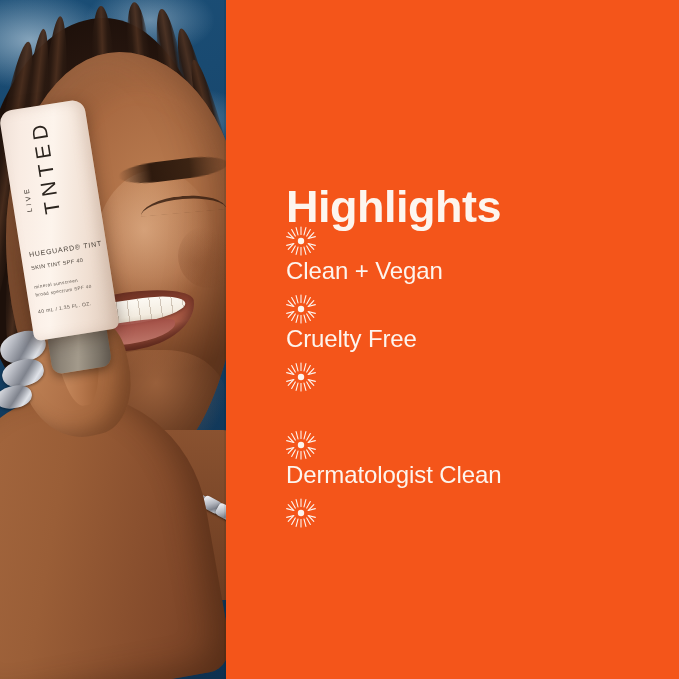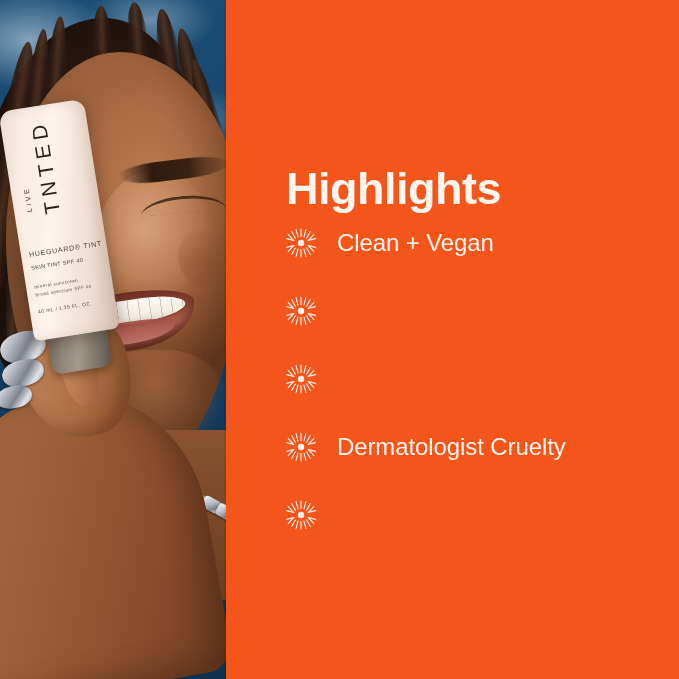--- a/index.html
+++ b/index.html
@@ -345,43 +345,44 @@
   .content-panel {
     position: relative;
     flex: 1 1 auto;
     background: #F4551A;
     padding: 0;
   }
 
   .page-title {
     position: absolute;
     left: 60px;
-    top: 136px;
+    top: 154px;
     font-size: 45px;
     line-height: 1;
     font-weight: 700;
     letter-spacing: -0.5px;
     color: #FDF5EE;
     white-space: nowrap;
   }
 
   .highlights-list {
     position: absolute;
     left: 60px;
     top: 226px;
     width: 380px;
     list-style: none;
     margin: 0;
     padding: 0;
   }
   .highlight-item {
     display: flex;
-    align-items: center;
+    align-items: flex-start;
     height: 34px;
     margin-bottom: 34px;
+    flex-direction: column;
   }
   .highlight-item:last-child { margin-bottom: 0; }
 
   .burst-icon {
     flex: 0 0 30px;
     width: 30px;
     height: 30px;
     margin-right: 21px;
     display: block;
   }
@@ -523,20 +524,21 @@
               <line x1="4.4" y1="46.8" x2="14.5" y2="36"></line>
                 <line x1="1.3" y1="38.8" x2="15.8" y2="35"></line>
               <line x1="1.3" y1="21.2" x2="15.8" y2="25"></line>
                 <line x1="4.4" y1="13.2" x2="14.5" y2="24"></line>
               <line x1="11.3" y1="7.1" x2="18.6" y2="20.2"></line>
                 <line x1="20.2" y1="3.3" x2="24" y2="17.8"></line>
             </g>
             <circle cx="30" cy="30" r="6.4" fill="#FDF5EE"></circle>
           </svg>
         </span>
+        <span class="highlight-label">Cruelty Free</span>
       </li>
 
       <li class="highlight-item">
         <span class="burst-icon">
           <svg viewBox="0 0 60 60" aria-hidden="true">
             <g stroke="#FDF5EE" stroke-width="2.2" stroke-linecap="round">
               <line x1="30" y1="2" x2="30" y2="17"></line>
                 <line x1="39.8" y1="3.3" x2="36" y2="17.8"></line>
               <line x1="48.7" y1="7.1" x2="41.4" y2="20.2"></line>
                 <line x1="55.6" y1="13.2" x2="45.5" y2="24"></line>
@@ -579,21 +581,21 @@
               <line x1="4.4" y1="46.8" x2="14.5" y2="36"></line>
                 <line x1="1.3" y1="38.8" x2="15.8" y2="35"></line>
               <line x1="1.3" y1="21.2" x2="15.8" y2="25"></line>
                 <line x1="4.4" y1="13.2" x2="14.5" y2="24"></line>
               <line x1="11.3" y1="7.1" x2="18.6" y2="20.2"></line>
                 <line x1="20.2" y1="3.3" x2="24" y2="17.8"></line>
             </g>
             <circle cx="30" cy="30" r="6.4" fill="#FDF5EE"></circle>
           </svg>
         </span>
-        <span class="highlight-label">Dermatologist Cruelty</span>
+        <span class="highlight-label">Dermatologist Clean</span>
       </li>
 
       <li class="highlight-item">
         <span class="burst-icon">
           <svg viewBox="0 0 60 60" aria-hidden="true">
             <g stroke="#FDF5EE" stroke-width="2.2" stroke-linecap="round">
               <line x1="30" y1="2" x2="30" y2="17"></line>
                 <line x1="39.8" y1="3.3" x2="36" y2="17.8"></line>
               <line x1="48.7" y1="7.1" x2="41.4" y2="20.2"></line>
                 <line x1="55.6" y1="13.2" x2="45.5" y2="24"></line>

